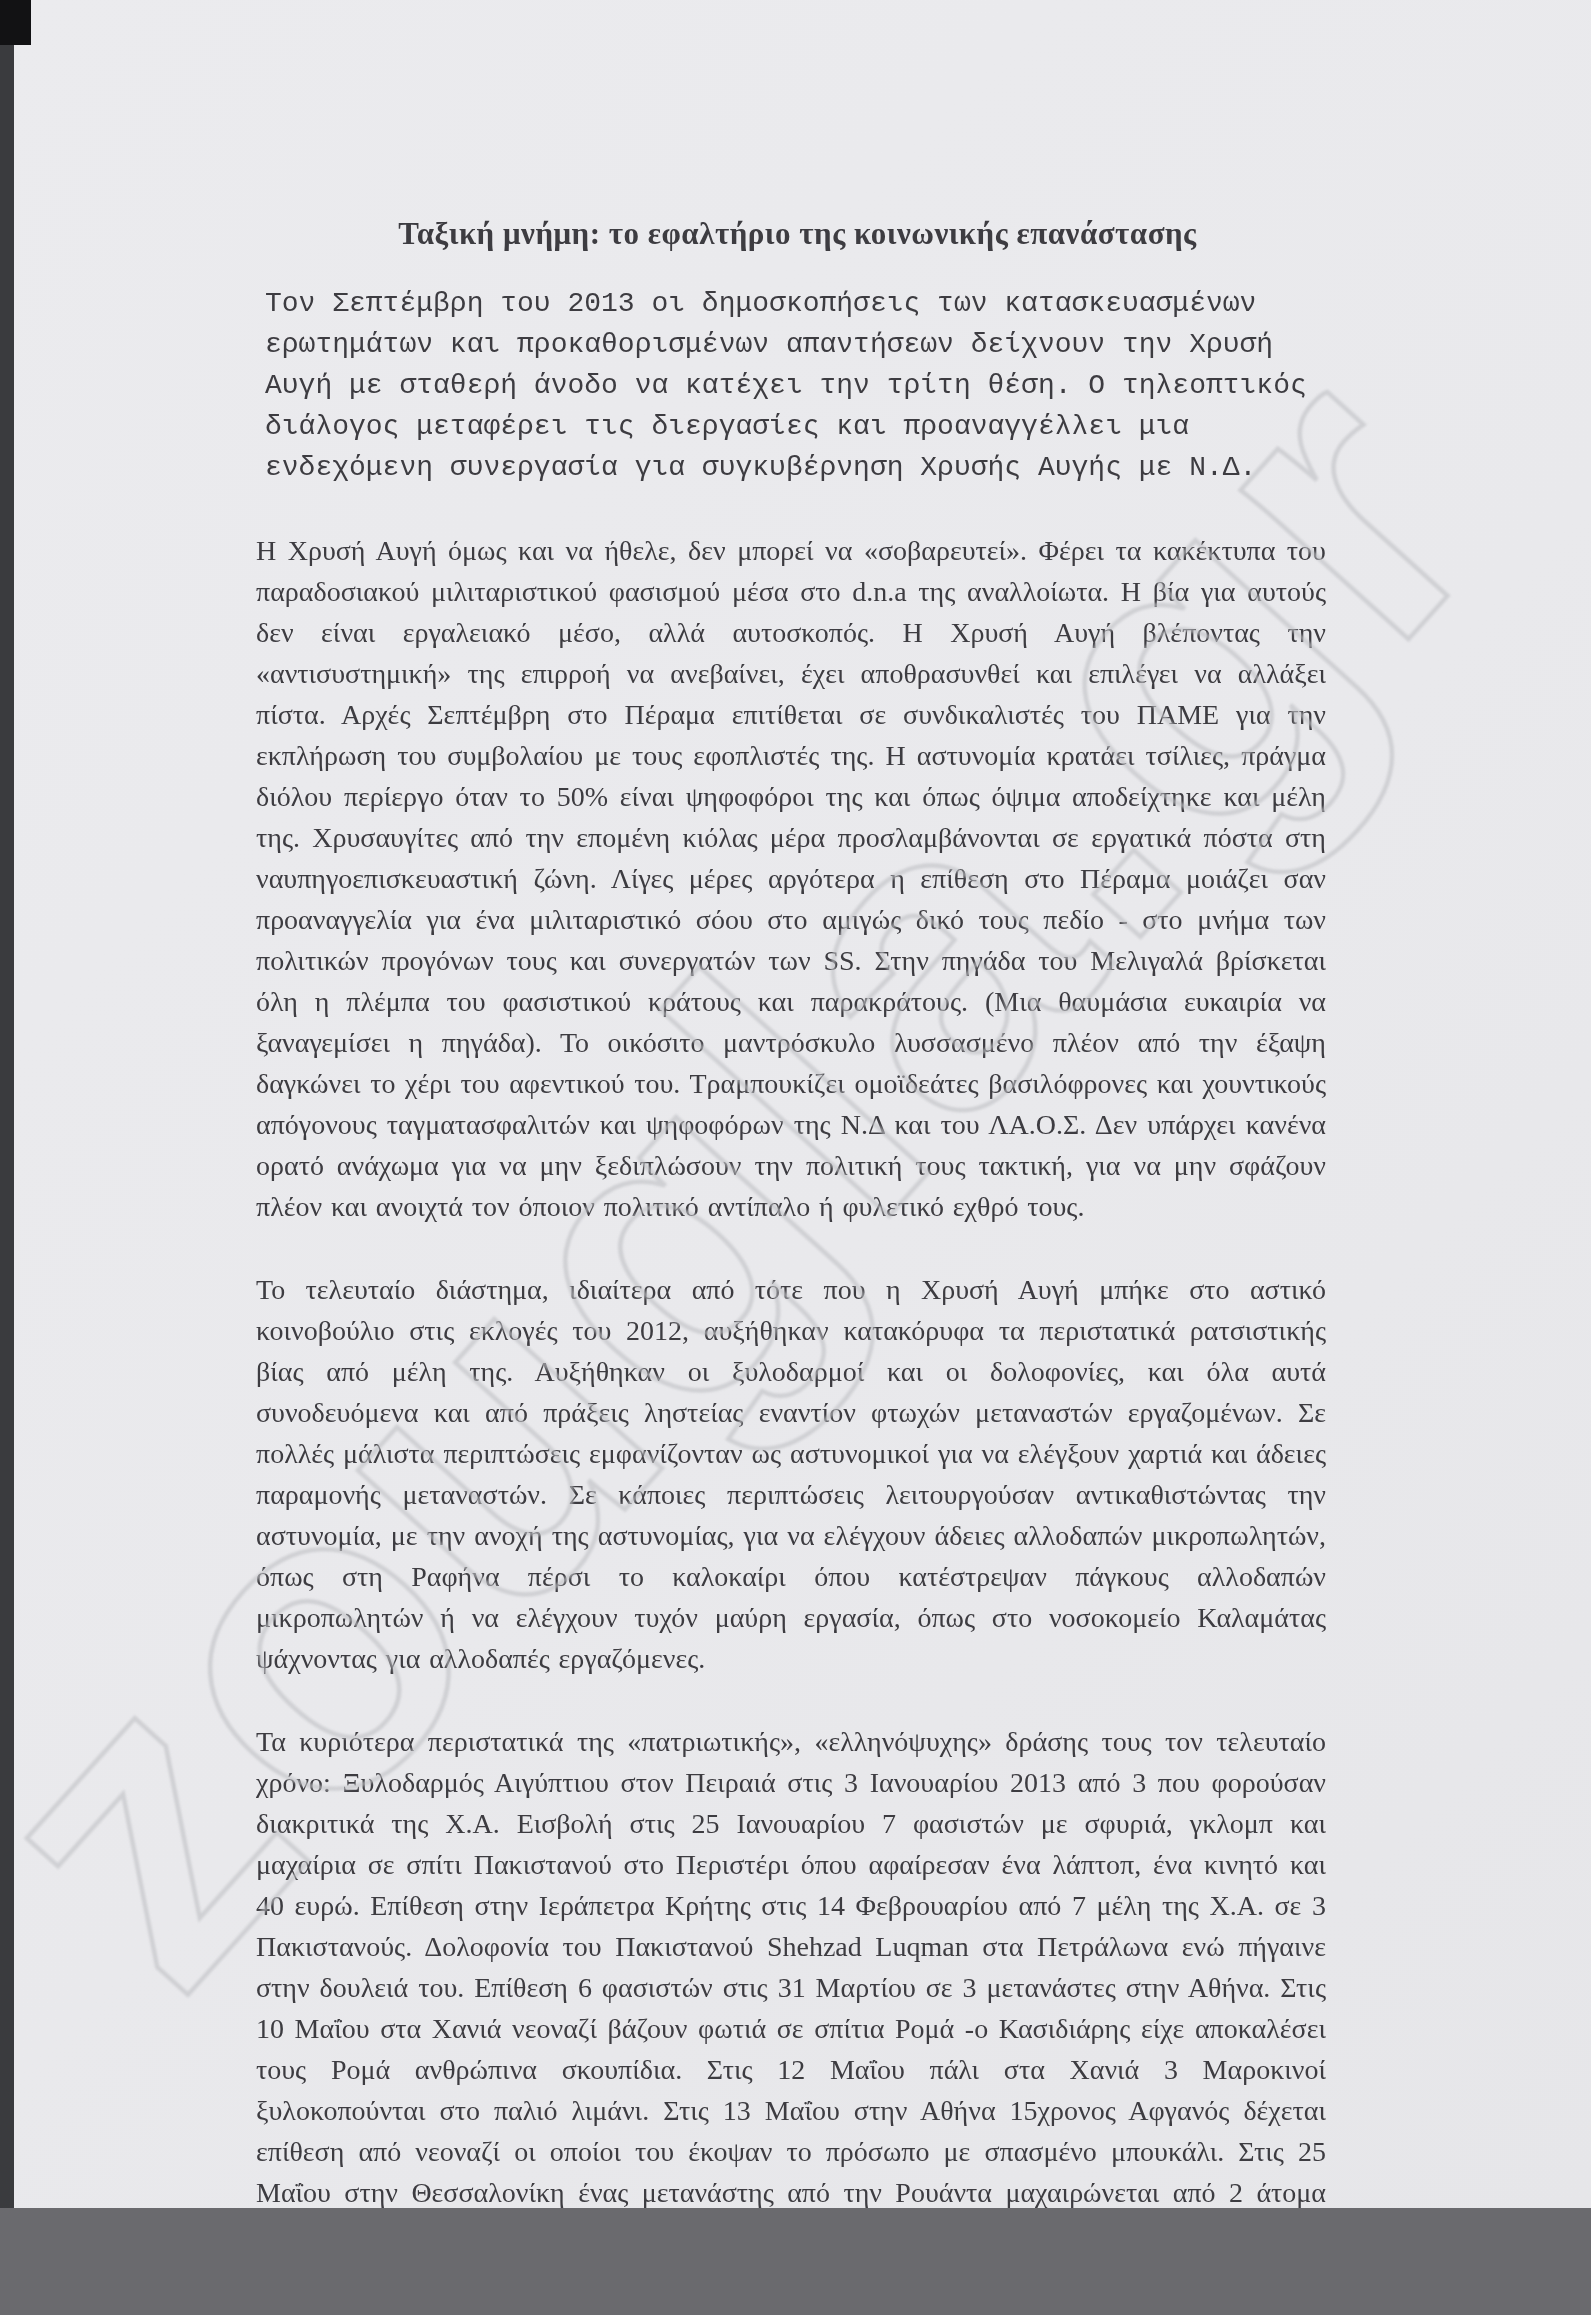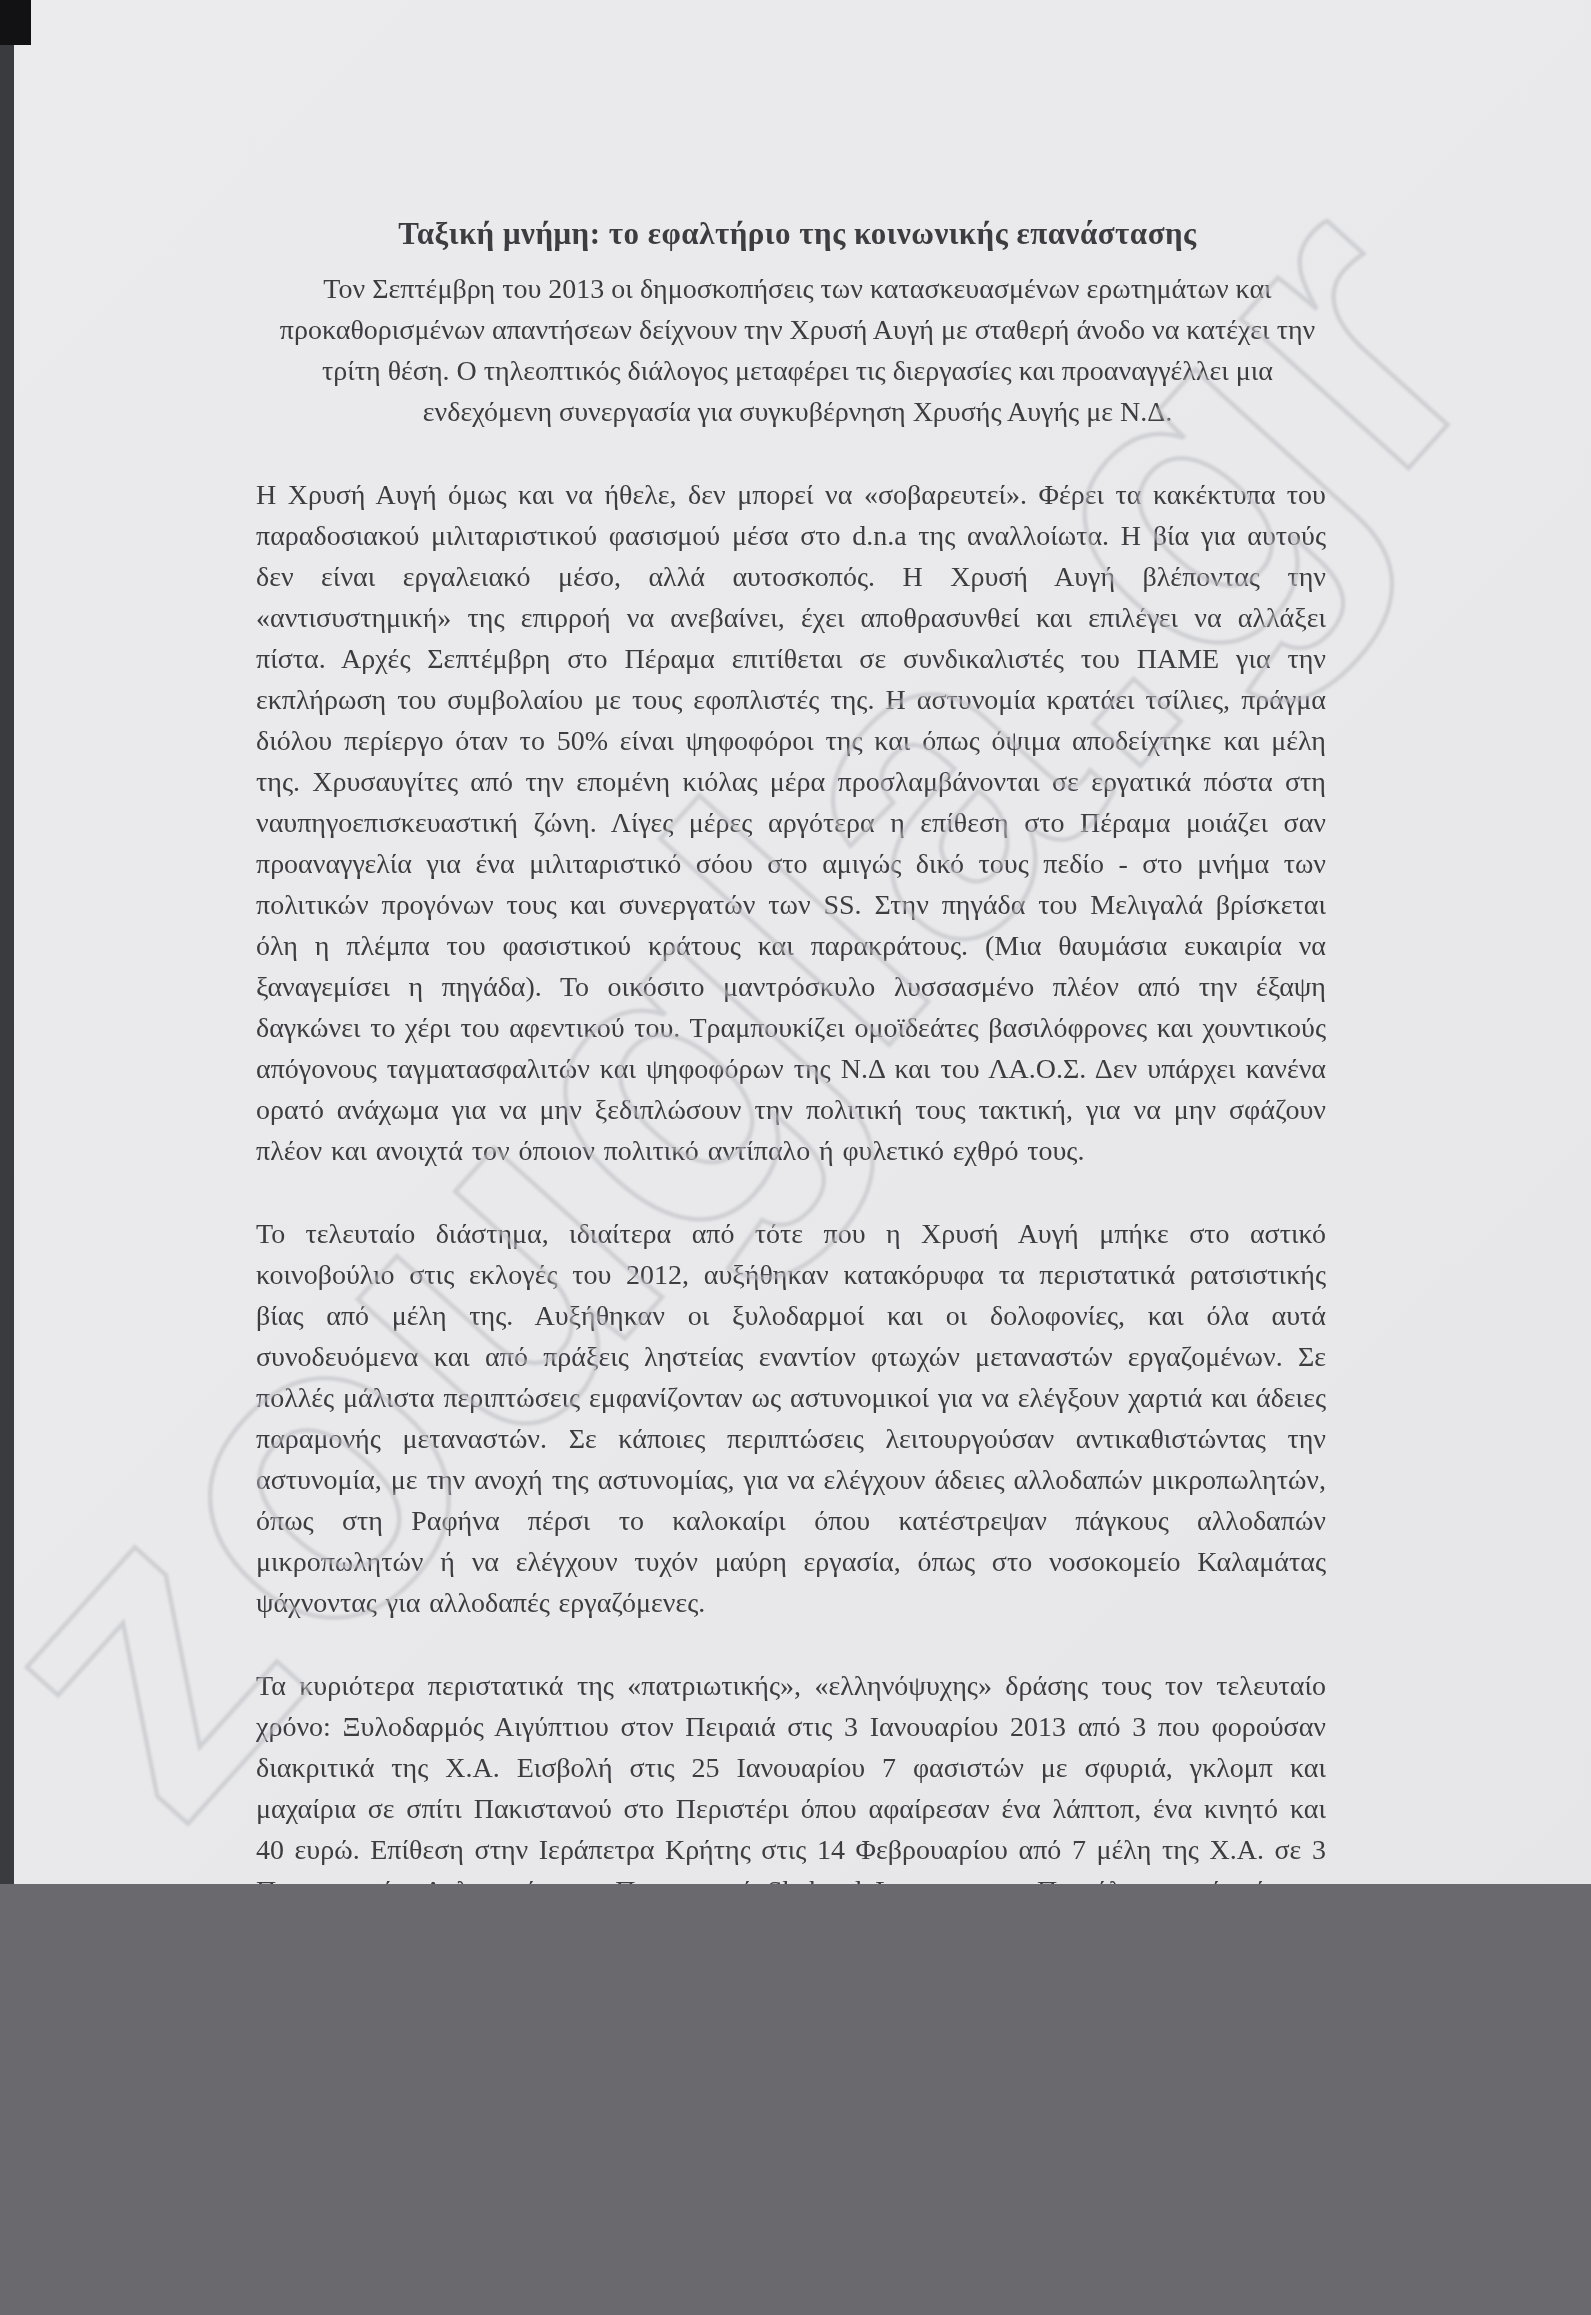--- a/index.html
+++ b/index.html
@@ -1,19 +1,19 @@
 <!DOCTYPE html>
 <html style="font-size:14.5px"><head>
 <meta charset="utf-8">
 <style>
   html, body { margin: 0; padding: 0; background: #6a6a6e; }
   .scan {
     position: relative;
     width: 1591px;
-    height: 1884px;
+    height: 2208px;
     background: linear-gradient(135deg, #ebebee 0%, #e9e9ec 55%, #e6e6e9 100%);
     overflow: hidden;
     font-family: "Liberation Serif", "DejaVu Serif", serif;
   }
   
   .edge-strip {
     position: absolute;
     left: 0; top: 0;
     width: 13.6px; height: 2316px;
     background: #3a3b3e;
@@ -54,24 +54,25 @@
   }
   .title {
     margin: 213px 0 0 0;
     text-align: center;
     font-size: 31px;
     font-weight: bold;
     line-height: 41px;
     letter-spacing: 0.5px;
   }
   .intro {
-    margin: 14px 9px 0 9px;
-    text-align: center;
+    margin: 29px 9px 0 9px;
+    text-align: left;
     font-size: 28px;
     line-height: 41px;
+    font-family: Liberation Mono, monospace;
   }
   .para {
     margin: 42px 13px 0 0;
     text-align: justify;
     font-size: 28px;
     line-height: 41px;
     word-spacing: 1.8px;
   }
 </style>
 </head>

